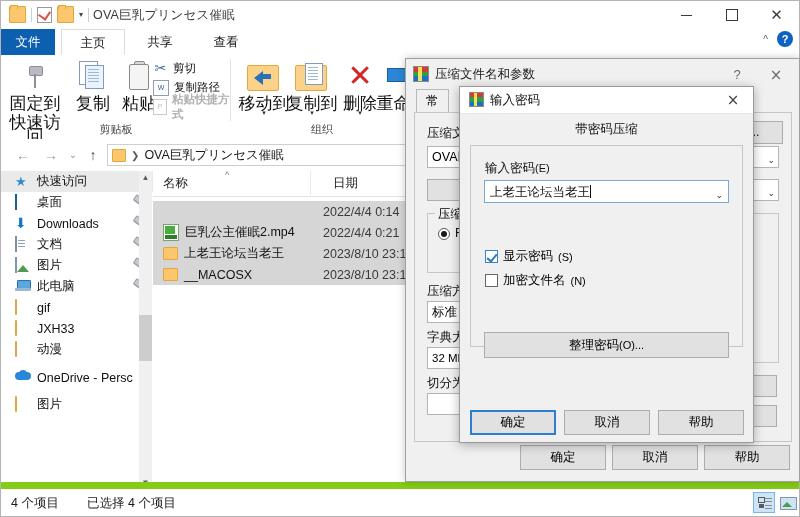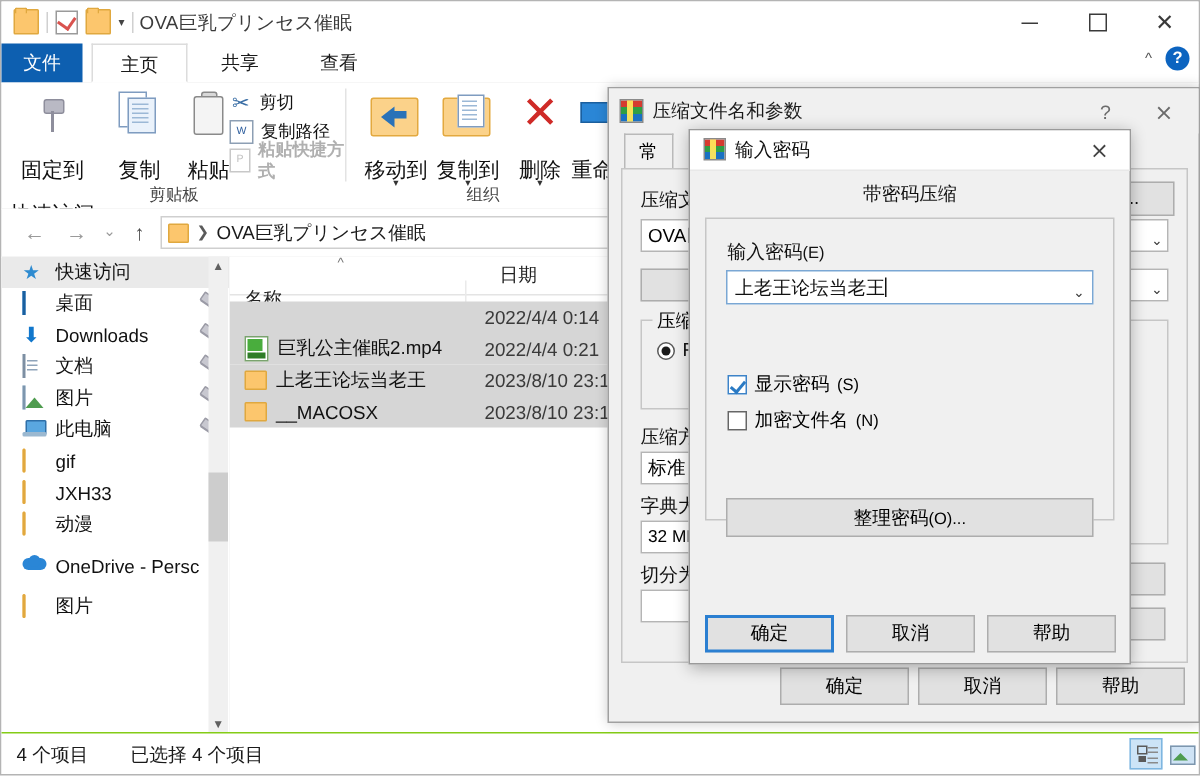--- a/index.html
+++ b/index.html
@@ -37,21 +37,21 @@
   .helpicons{position:absolute;right:6px;top:30px;display:flex;align-items:center;gap:9px;z-index:4;}
   .chev-up{font-size:10px;color:#555;}
   .qmark{width:16px;height:16px;border-radius:50%;background:#0c64c0;color:#fff;font-size:11px;line-height:16px;text-align:center;font-weight:bold;}
 
   
   .ribbon{position:absolute;left:0;top:54px;width:798px;height:84px;background:#fff;border-bottom:1px solid #dcdcdc;overflow:hidden;}
   .rgroup{position:absolute;top:0;height:84px;}
   .rgroup .gsep{position:absolute;right:0;top:4px;width:1px;height:62px;background:#e3e3e3;}
   .gname{position:absolute;bottom:2px;width:100%;text-align:center;font-size:11px;color:#444;}
   .bigbtn{position:absolute;top:2px;width:56px;text-align:center;}
-  .bigbtn .lbl{font-size:14px;color:#111;line-height:13px;display:block;margin-top:16px;}
+  .bigbtn .lbl{font-size:17px;color:#111;line-height:13px;display:block;margin-top:6px;}
   .bigbtn .ic{height:34px;display:flex;align-items:flex-end;justify-content:center;}
   .smlist{position:absolute;top:4px;}
   .smrow{display:flex;align-items:center;gap:5px;height:19px;}
   .smrow .lbl{font-size:11.5px;color:#111;}
   .smrow .lbl.dim{color:#b0b0b0;font-weight:bold;}
   .ddcaret{font-size:7px;color:#333;display:block;line-height:6px;}
 
   
   .ic-pin{width:22px;height:26px;position:relative;}
   .ic-pin .head{position:absolute;left:5px;top:1px;width:12px;height:8px;background:#b9b9c4;border:1px solid #8e8e9c;border-radius:2px;}
@@ -130,21 +130,21 @@
   .sortarrow{position:absolute;left:72px;top:-1px;font-size:9px;color:#777;}
   .frow{position:absolute;left:0;height:21px;width:646px;display:flex;align-items:center;background:#d6d6d6;}
   .frow .fn{position:absolute;left:10px;display:flex;align-items:center;gap:6px;font-size:12.5px;color:#111;white-space:nowrap;}
   .frow .fd{position:absolute;left:170px;font-size:12.5px;color:#3a3a3a;white-space:nowrap;}
   .mp4ic{width:14px;height:15px;background:#fff;border:1px solid #7aa36e;position:relative;}
   .mp4ic:before{content:"";position:absolute;left:1px;top:1px;width:10px;height:8px;background:#49ad3d;}
   .mp4ic:after{content:"";position:absolute;left:1px;bottom:1px;width:12px;height:4px;background:#2e7d27;}
   .fldic{width:13px;height:11px;background:#fcc66d;border:1px solid #e0a83f;border-radius:1px;}
 
   
-  .statusbar{position:absolute;left:0;bottom:0;width:798px;height:27px;background:#fff;border-top:1px solid #84cc16;}
+  .statusbar{position:absolute;left:0;bottom:0;width:798px;height:27px;background:#fff;border-top:7px solid #84cc16;}
   .statusbar .st{position:absolute;top:6px;font-size:12.5px;color:#1a1a1a;}
   .viewbtn{position:absolute;top:3px;width:22px;height:21px;box-sizing:border-box;}
   .viewbtn.on{background:#cce4f7;border:1px solid #7eb6e0;}
   .vb-det{position:relative;width:100%;height:100%;}
   .vb-det:before{content:"";position:absolute;left:4px;top:4px;width:5px;height:4px;border:1px solid #5a5a5a;box-shadow:0 6px 0 -1px #5a5a5a;}
   .vb-det:after{content:"";position:absolute;left:11px;top:5px;width:7px;height:1px;background:#8a8a8a;box-shadow:0 3px 0 #8a8a8a,0 7px 0 #8a8a8a,0 10px 0 #8a8a8a;}
   .vb-tile{position:relative;width:100%;height:100%;}
   .vb-tile:before{content:"";position:absolute;left:3px;top:5px;width:15px;height:11px;background:#cfe3f5;border:1px solid #7d96ad;}
   .vb-tile:after{content:"";position:absolute;left:5px;top:10px;width:0;height:0;border-left:5px solid transparent;border-right:5px solid transparent;border-bottom:5px solid #4f9c4f;}
 
@@ -398,21 +398,21 @@
     </div>
   </div>
   <div class="navscroll">
     <div class="ar" style="top:0;">▲</div>
     <div class="thumb"></div>
     <div class="ar" style="bottom:0;">▼</div>
   </div>
 
   <div class="filelist">
     <div class="colhdr">
-      <div class="c" style="left:0;width:158px;margin-top:16px;">名称</div>
+      <div class="c" style="left:0;width:158px;">名称</div>
       <div class="sortarrow">^</div>
       <div class="c" style="left:170px;width:150px;">日期</div>
     </div>
     <div class="frow" style="top:30px;">
       <span class="fd">2022/4/4 0:14</span>
     </div>
     <div class="frow" style="top:51px;">
       <span class="fn">
           <span class="mp4ic"></span>
           <span>巨乳公主催眠2.mp4</span>

